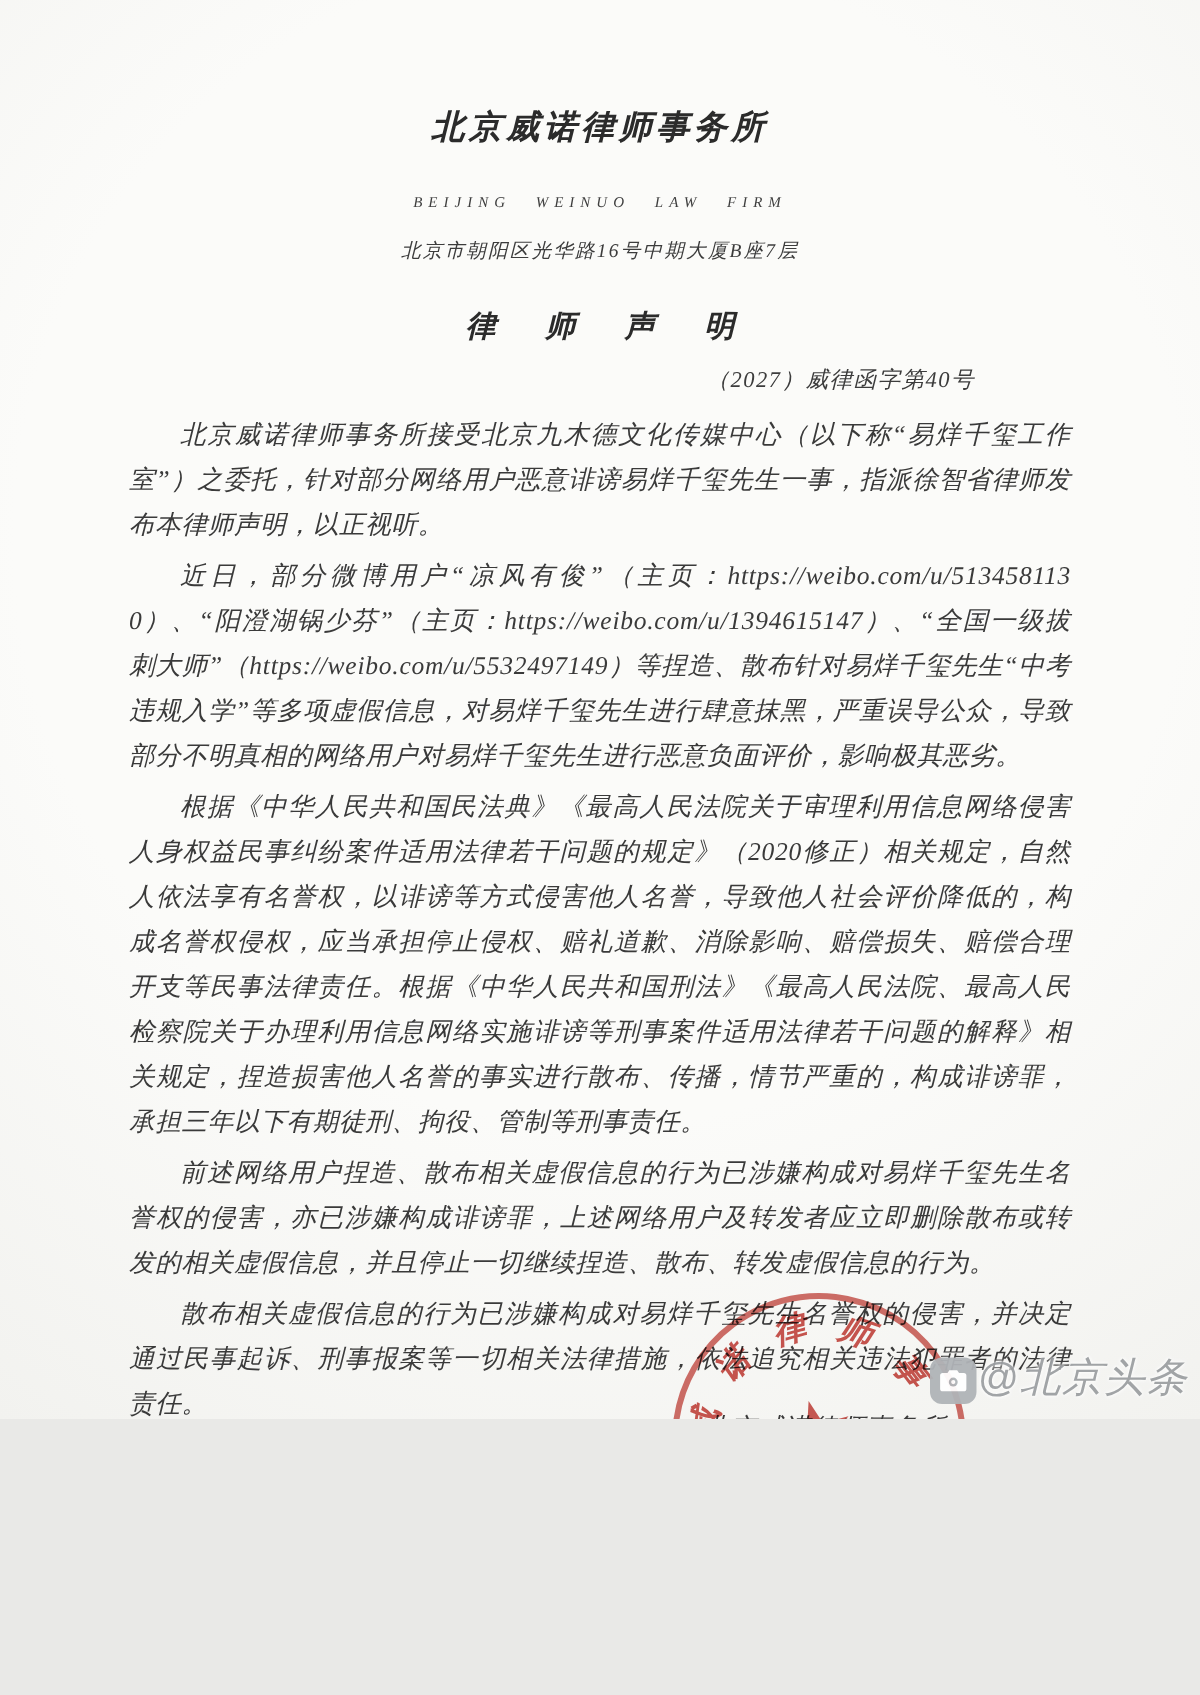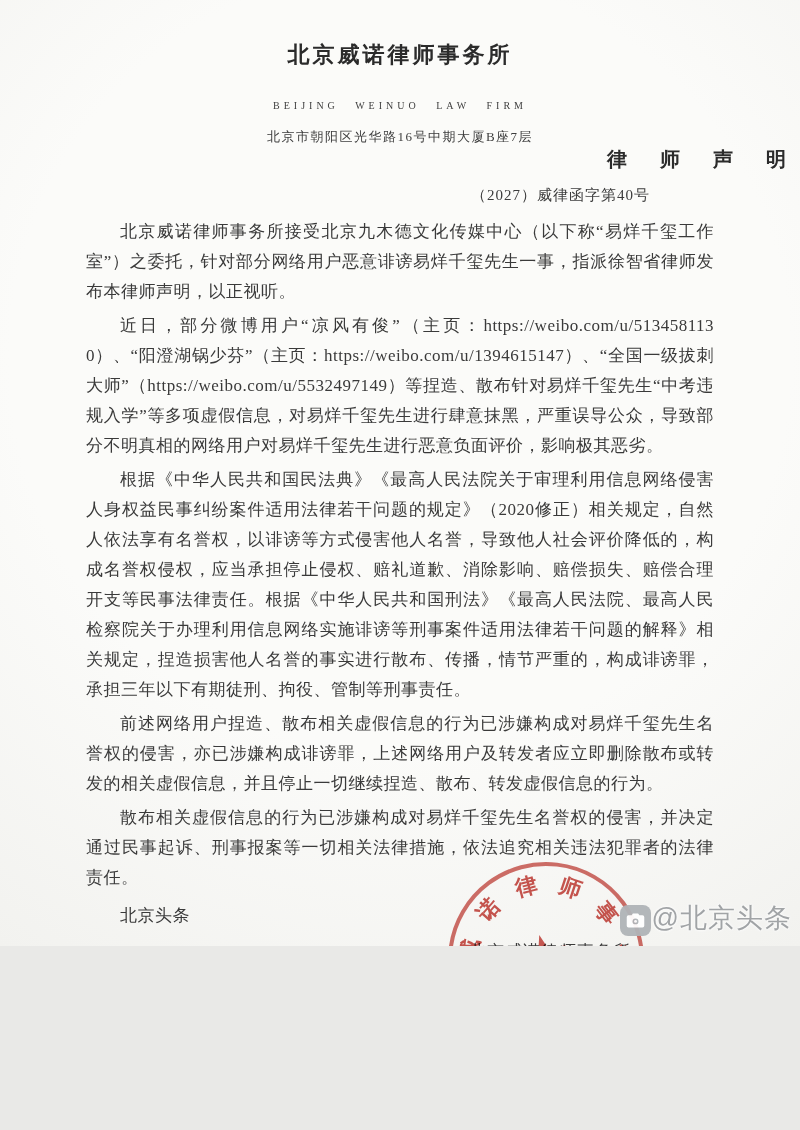--- a/index.html
+++ b/index.html
@@ -1,28 +1,28 @@
 <!DOCTYPE html>
 <html><head>
 <meta charset="utf-8">
 <style>
   * { margin:0; padding:0; box-sizing:border-box; }
   html,body { width:800px; }
   body { background:#e9e9e7; font-family:"Liberation Serif","DejaVu Serif",serif; }
   .paper {
     position:relative; width:800px; height:946px; overflow:hidden;
     background:radial-gradient(circle at 50% 38%, #fbfbf9 55%, #f2f2ef 100%);
-    color:#3c3c3c; padding-top:40px;
+    color:#3c3c3c; padding-top:70px;font-style:italic;
   }
   .letterhead { text-align:center; }
   .firm-cn { font-size:22px; font-weight:bold; letter-spacing:3px; color:#2b2b2b; }
   .firm-en { margin-top:30px; font-size:10px; letter-spacing:4px; word-spacing:10px; color:#3f3f3f; }
   .addr    { margin-top:17px; font-size:13px; letter-spacing:1.5px; }
   .contact { margin-top:15px; font-size:13px; letter-spacing:1px; }
-  .doc-title { text-align:right; font-size:20px; font-weight:bold; letter-spacing:14px; text-indent:14px; color:#2b2b2b; }
+  .doc-title { margin-top:28px; text-align:center; font-size:20px; font-weight:bold; letter-spacing:14px; text-indent:14px; color:#2b2b2b; }
   .ref-no { margin-top:13px; text-align:right; padding-right:150px; font-size:15px; letter-spacing:1px; }
   .body { margin:12px 86px 0 86px; font-size:17px; line-height:30px; text-align:justify; letter-spacing:0.5px; color:#3a3a3a; }
   .body p { text-indent:2em; margin-bottom:4px; word-break:break-all; }
   .body p.closing { margin-top:8px; }
   .signature {
     position:absolute; top:936px; left:440px; width:220px;
     text-align:center; font-size:17px; line-height:32px; color:#3a3a3a; letter-spacing:1px;
   }
   
   .seal {

